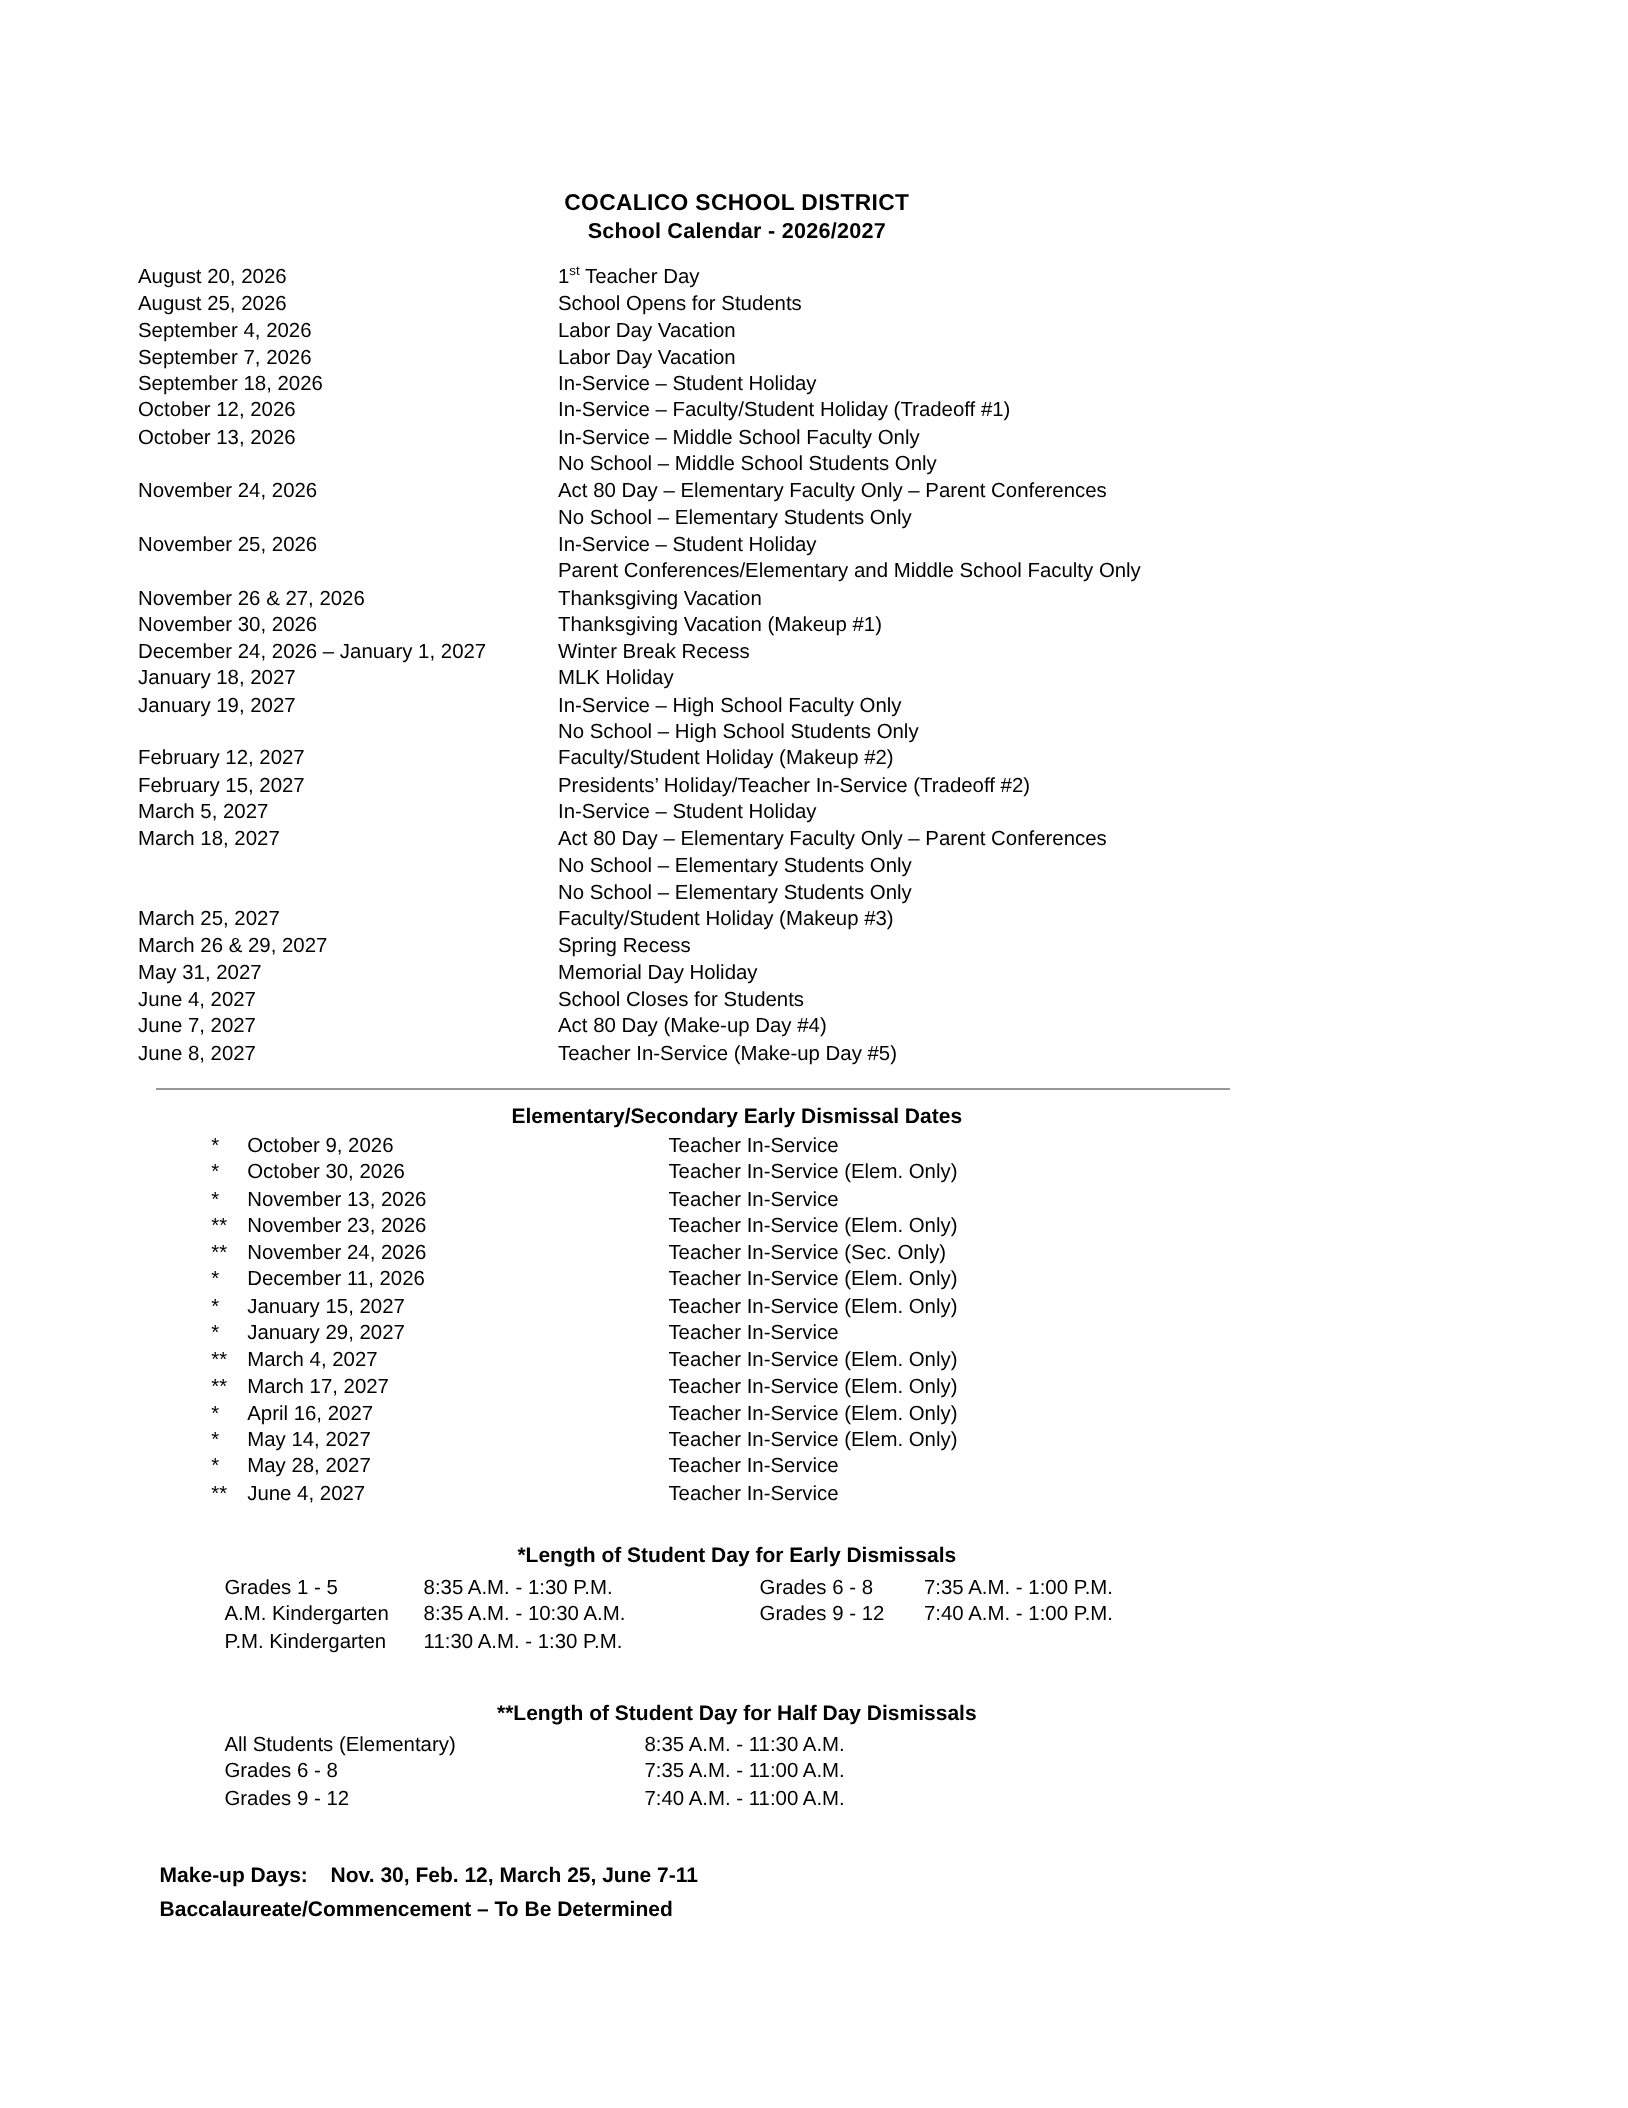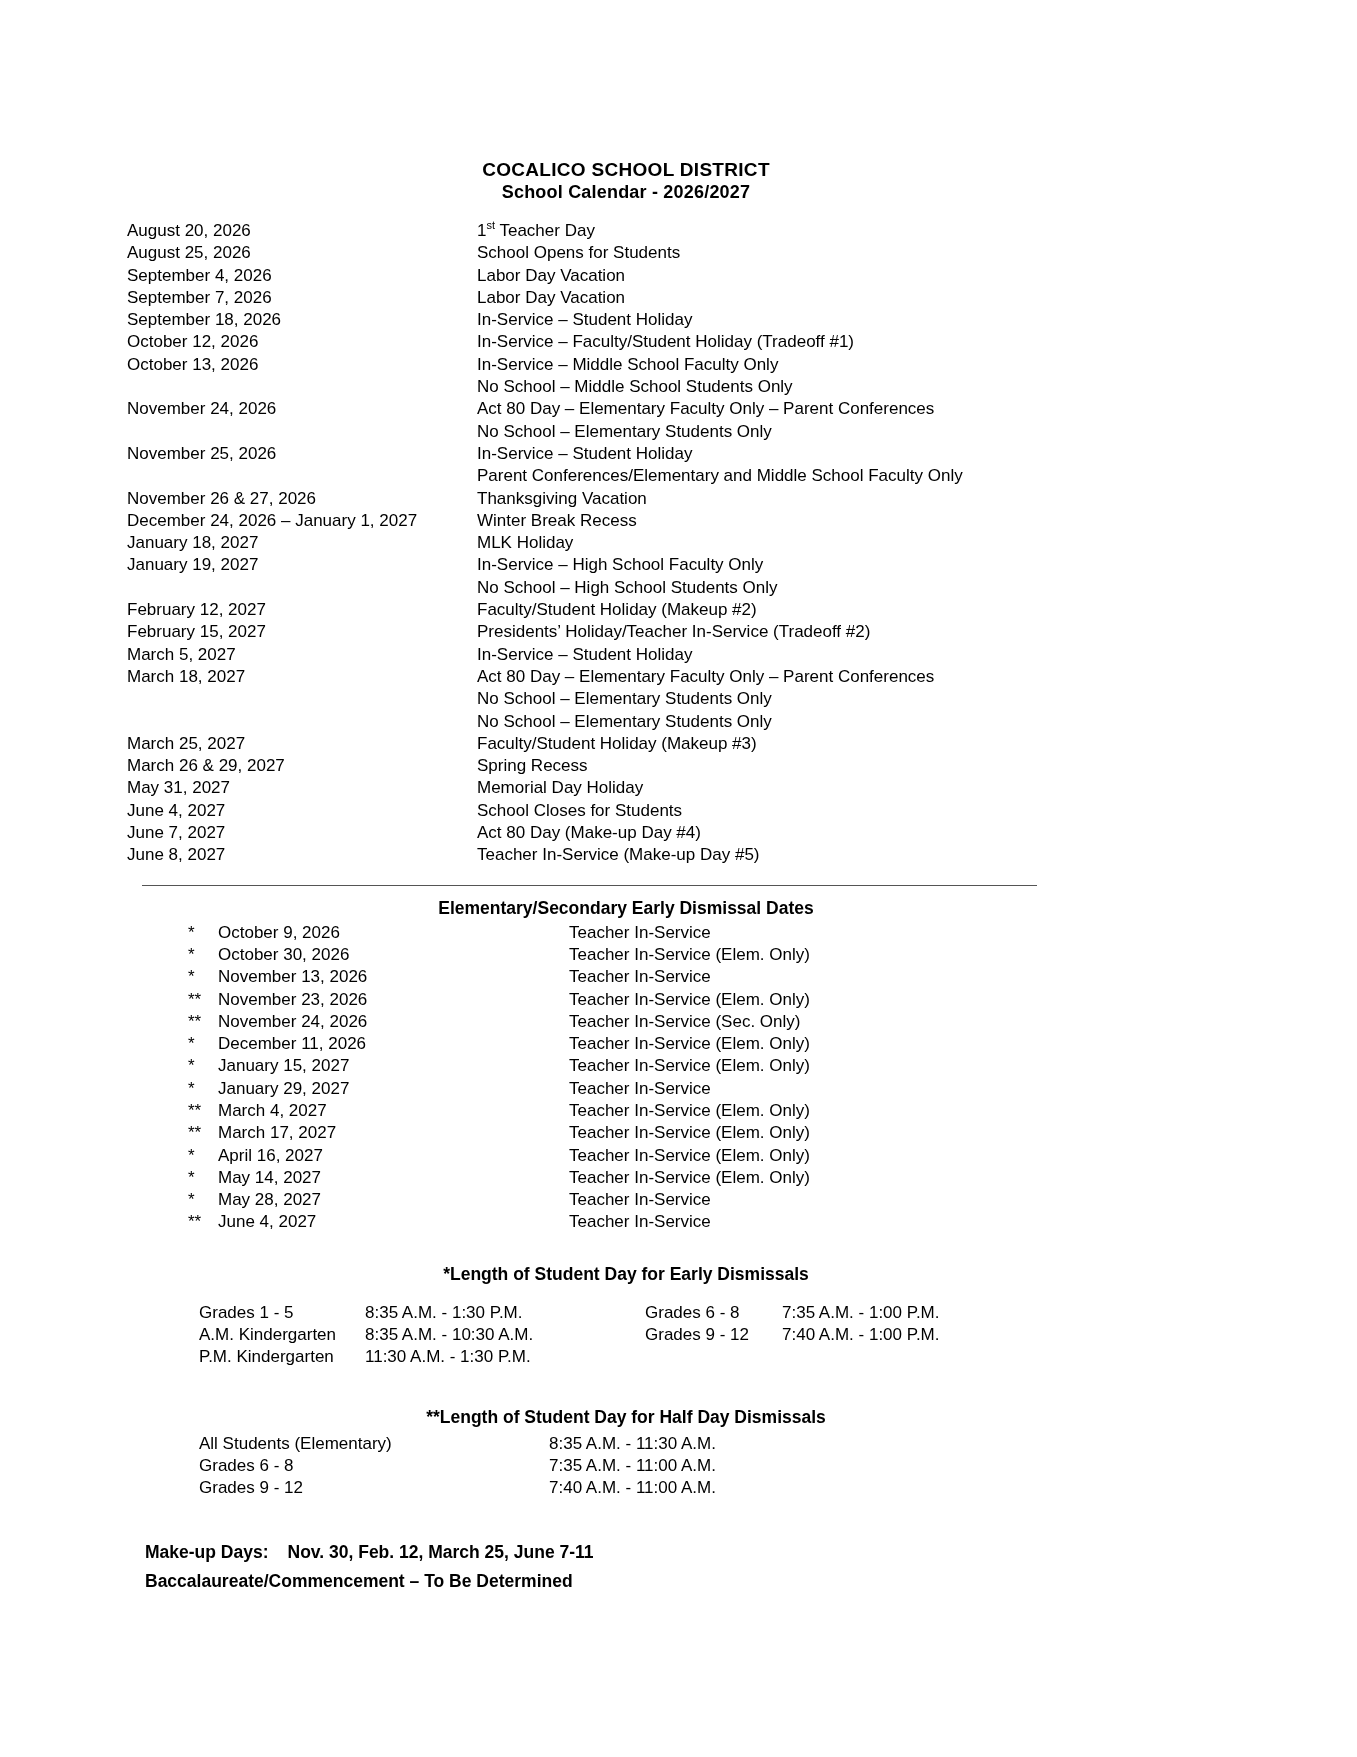--- a/index.html
+++ b/index.html
@@ -15,21 +15,21 @@
   .page {
     position: relative;
     width: 1357px;
     height: 1757px;
     margin: 0 auto;
     background: #ffffff;
     overflow: hidden;
   }
   .doc {
     position: absolute;
-    left: 12px;
+    left: 0;
     top: 0;
     width: 1288px;
   }
 
   
   .title-block {
     text-align: center;
     padding-top: 158px;
     margin-left: -60px;
   }
@@ -115,21 +115,21 @@
     width: 331px;
     flex: 0 0 331px;
   }
   .ed-desc {
     flex: 1 1 auto;
     margin-left: 20px;
   }
 
   
   .times-early {
-    margin-top: 16px;
+    margin-top: 4px;
     padding-left: 187px;
     font-size: 17px;
   }
   .times-early .trow {
     display: flex;
     align-items: baseline;
     line-height: 22.3px;
     white-space: nowrap;
   }
   .te-label  { width: 166px; flex: 0 0 166px; }
@@ -227,20 +227,24 @@
           <span class="cal-date">November 25, 2026</span>
           <span class="cal-desc">In-Service – Student Holiday</span>
         </div>
         <div class="cal-row cont">
           <span class="cal-date"></span>
           <span class="cal-desc">Parent Conferences/Elementary and Middle School Faculty Only</span>
         </div>
         <div class="cal-row">
           <span class="cal-date">November 26 &amp; 27, 2026</span>
           <span class="cal-desc">Thanksgiving Vacation</span>
+        </div>
+        <div class="cal-row">
+          <span class="cal-date">November 30, 2026</span>
+          <span class="cal-desc">Thanksgiving Vacation (Makeup #1)</span>
         </div>
         <div class="cal-row">
           <span class="cal-date">December 24, 2026 – January 1, 2027</span>
           <span class="cal-desc">Winter Break Recess</span>
         </div>
         <div class="cal-row">
           <span class="cal-date">January 18, 2027</span>
           <span class="cal-desc">MLK Holiday</span>
         </div>
         <div class="cal-row">

